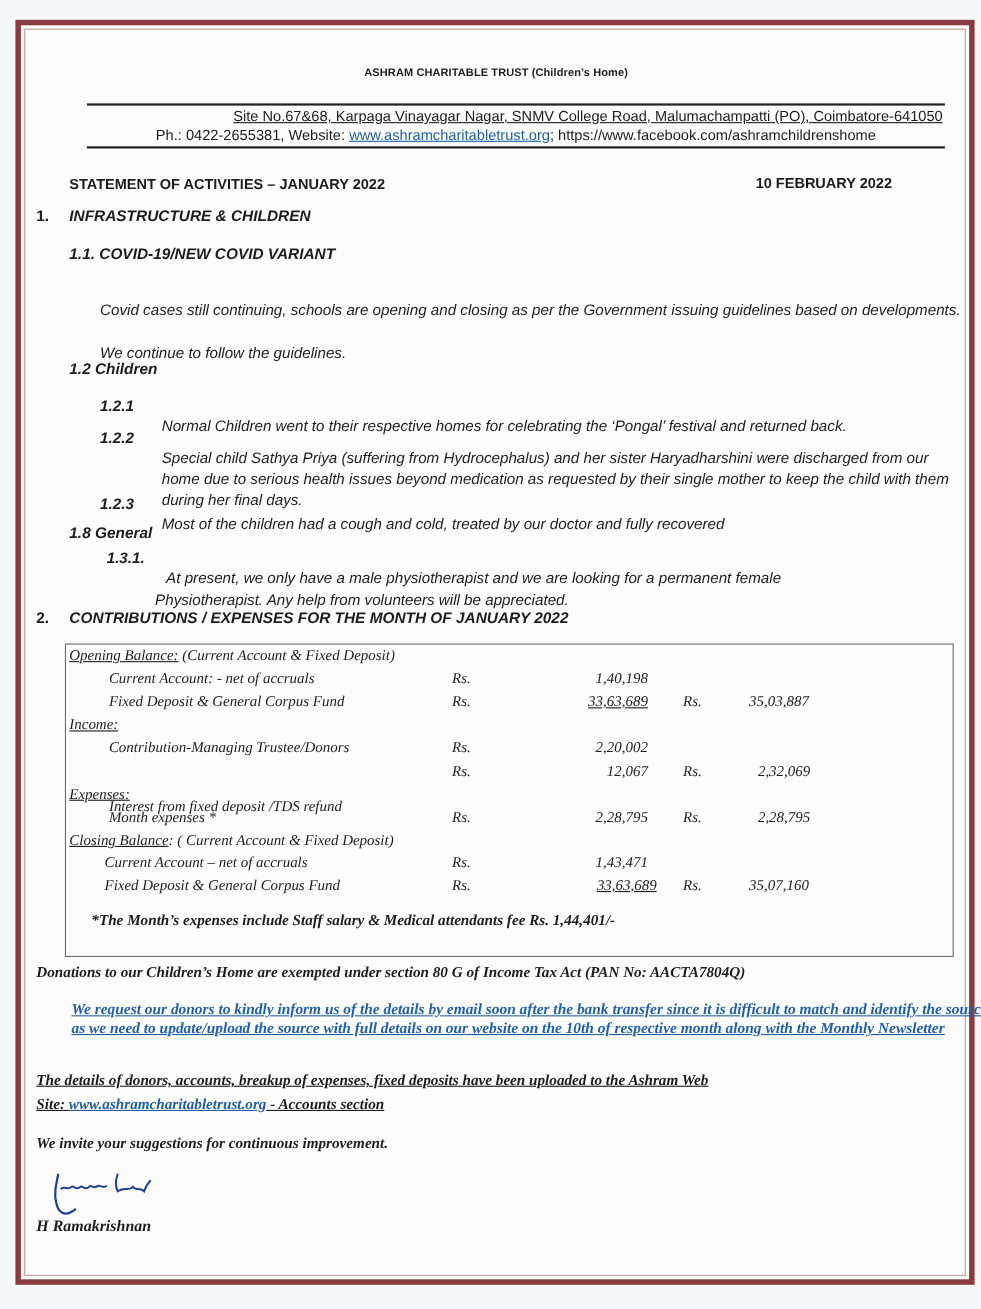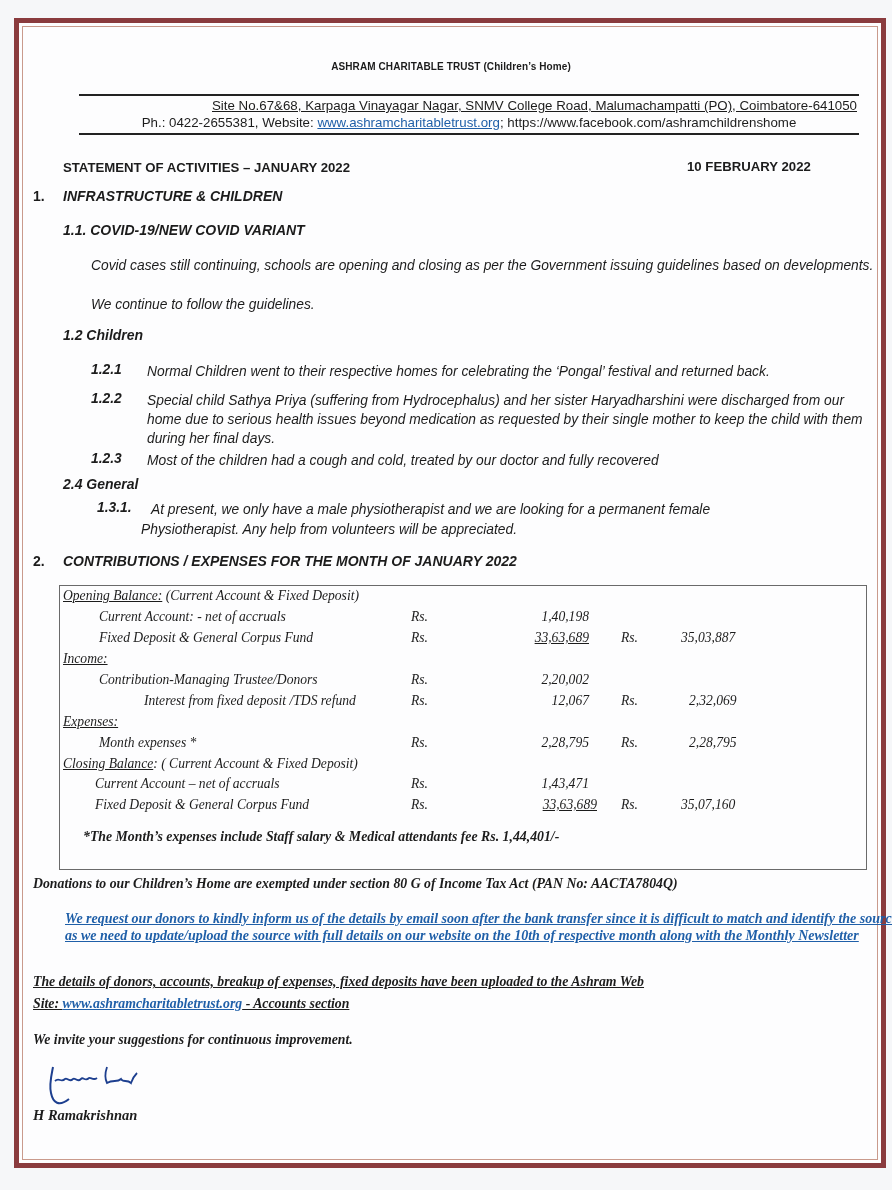--- a/index.html
+++ b/index.html
@@ -18,21 +18,21 @@
   .abs { position: absolute; white-space: nowrap; }
 
   .title { left: 0; width: 864px; top: 38px; text-align: center; font-weight: bold; font-size: 10px; letter-spacing: 0.1px; }
   .rule { position: absolute; left: 60px; width: 780px; height: 1.5px; background: #222; }
   .addr { left: 62px; width: 776px; text-align: right; font-size: 13.3px; text-decoration: underline; }
   .phone { left: 62px; width: 776px; text-align: center; font-size: 13.3px; }
   .link-blue { color: #1f5fa8; text-decoration: underline; }
 
   .stmt { font-weight: bold; font-size: 13.2px; }
   .h-sec { font-weight: bold; font-style: italic; font-size: 14px; }
-  .body-it { font-style: italic; font-size: 13.8px; line-height: 19px; white-space: normal; }
+  .body-it { font-style: italic; font-size: 13.8px; line-height: 19px; white-space: normal; margin-top: 16px; }
   .num-b { font-weight: bold; font-style: italic; font-size: 13.8px; }
 
   .tbl-box {
     position: absolute; left: 40px; top: 562px; width: 808px; height: 285px;
     border: 1.5px solid #6a6a6a;
   }
   .tcell { font-family: "Liberation Serif", serif; font-style: italic; font-size: 13.6px; }
   .u { text-decoration: underline; }
   .right { text-align: right; }
 
@@ -69,21 +69,21 @@
 
   <div class="abs num-b" style="left:72px; top:339px;">1.2.1</div>
   <div class="abs body-it" style="left:128px; top:339px; width:740px;">Normal Children went to their respective homes for celebrating the ‘Pongal’ festival and returned back.</div>
 
   <div class="abs num-b" style="left:72px; top:368px;">1.2.2</div>
   <div class="abs body-it" style="left:128px; top:368px; width:734px;">Special child Sathya Priya (suffering from Hydrocephalus) and her sister Haryadharshini were discharged from our home due to serious health issues beyond medication as requested by their single mother to keep the child with them during her final days.</div>
 
   <div class="abs num-b" style="left:72px; top:428px;">1.2.3</div>
   <div class="abs body-it" style="left:128px; top:428px;">Most of the children had a cough and cold, treated by our doctor and fully recovered</div>
 
-  <div class="abs h-sec" style="left:44px; top:453px;">2.4 General</div>
+  <div class="abs h-sec" style="left:44px; top:453px;">1.8 General</div>
   <div class="abs num-b" style="left:78px; top:477px;">1.3.1.</div>
   <div class="abs body-it" style="left:132px; top:477px;">At present, we only have a male physiotherapist and we are looking for a permanent female</div>
   <div class="abs body-it" style="left:122px; top:497px;">Physiotherapist. Any help from volunteers will be appreciated.</div>
 
   <div class="abs" style="left:14px; top:530px; font-weight:bold; font-size:14px;">2.</div>
   <div class="abs h-sec" style="left:44px; top:530px;">CONTRIBUTIONS / EXPENSES FOR THE MONTH OF JANUARY 2022</div>
 
   <div class="tbl-box"></div>
 
   <div class="abs tcell" style="left:44px; top:565px;">
@@ -97,21 +97,21 @@
   <div class="abs tcell" style="left:392px; top:607px;">Rs.</div>
   <div class="abs tcell right u" style="left:470px; top:607px; width:100px;">33,63,689</div>
   <div class="abs tcell" style="left:602px; top:607px;">Rs.</div>
   <div class="abs tcell" style="left:662px; top:607px;">35,03,887</div>
 
   <div class="abs tcell u" style="left:44px; top:628px;">Income:</div>
   <div class="abs tcell" style="left:80px; top:649px;">Contribution-Managing Trustee/Donors</div>
   <div class="abs tcell" style="left:392px; top:649px;">Rs.</div>
   <div class="abs tcell right" style="left:470px; top:649px; width:100px;">2,20,002</div>
 
-  <div class="abs tcell" style="left:80px; top:670px;margin-left:45px;">Interest from fixed deposit /TDS refund</div>
+  <div class="abs tcell" style="left:80px; top:702px;">Interest from fixed deposit /TDS refund</div>
   <div class="abs tcell" style="left:392px; top:670px;">Rs.</div>
   <div class="abs tcell right" style="left:470px; top:670px; width:100px;">12,067</div>
   <div class="abs tcell" style="left:602px; top:670px;">Rs.</div>
   <div class="abs tcell" style="left:670px; top:670px;">2,32,069</div>
 
   <div class="abs tcell u" style="left:44px; top:691px;">Expenses:</div>
   <div class="abs tcell" style="left:80px; top:712px;">Month expenses *</div>
   <div class="abs tcell" style="left:392px; top:712px;">Rs.</div>
   <div class="abs tcell right" style="left:470px; top:712px; width:100px;">2,28,795</div>
   <div class="abs tcell" style="left:602px; top:712px;">Rs.</div>

